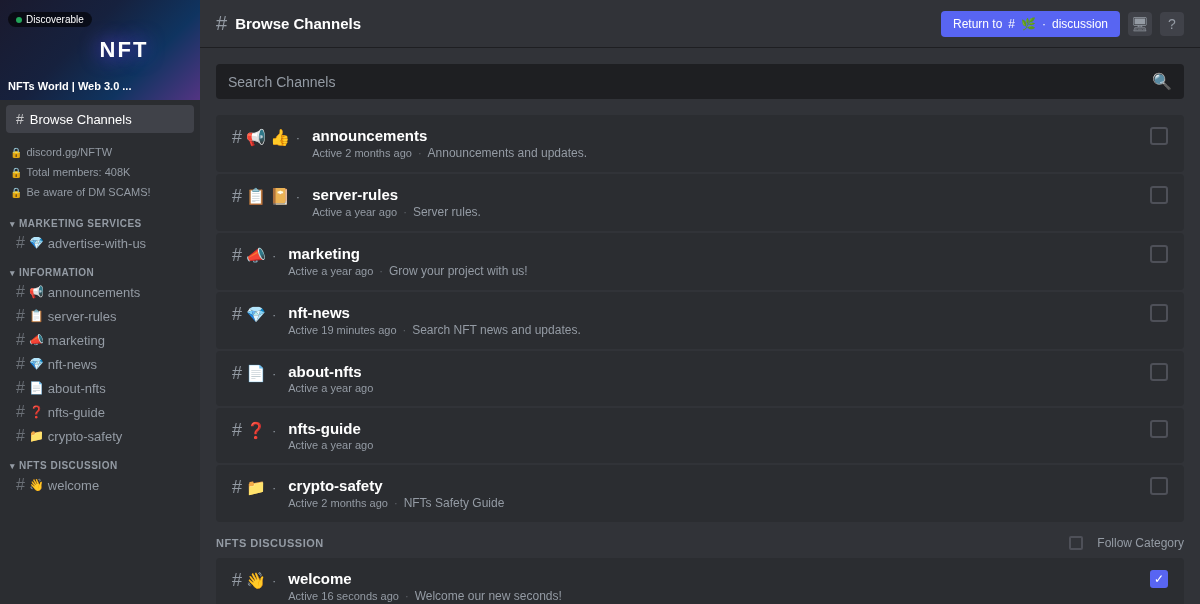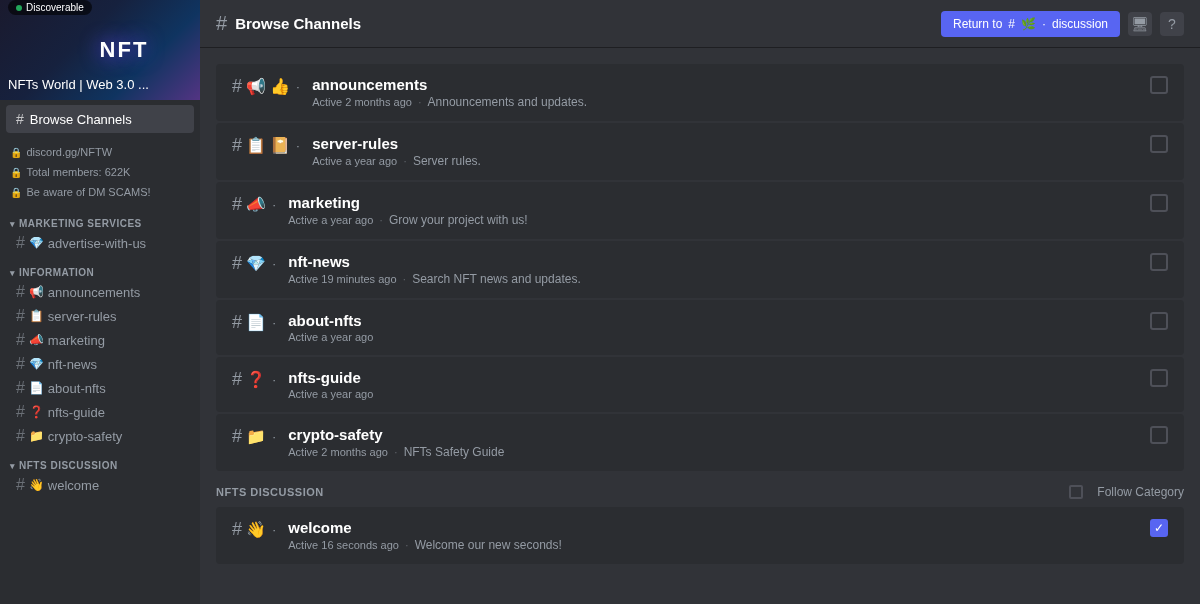--- a/index.html
+++ b/index.html
@@ -3,23 +3,23 @@
   <meta charset="utf-8">
   <style>
     * { margin: 0; padding: 0; box-sizing: border-box; }
     body { font-family: 'Segoe UI', sans-serif; background: #313338; color: #dcddde; display: flex; height: 604px; overflow: hidden; font-size: 13px; }
 
     
     .sidebar { width: 200px; background: #2b2d31; display: flex; flex-direction: column; height: 604px; overflow: hidden; flex-shrink: 0; }
     .sidebar-header { position: relative; height: 100px; background: #1e1f22; overflow: hidden; cursor: pointer; }
     .sidebar-header-bg { width: 100%; height: 100%; background: linear-gradient(135deg, #1a1a2e 0%, #16213e 40%, #0f3460 70%, #533483 100%); display: flex; align-items: center; justify-content: center; padding-left: 48px; }
     .nft-logo-text { font-size: 22px; font-weight: 900; color: #fff; text-shadow: 0 0 20px #6c47ff; letter-spacing: 2px; }
-    .discoverable-badge { position: absolute; top: 0; left: 8px; background: rgba(0,0,0,0.6); border-radius: 10px; padding: 2px 8px; font-size: 10px; color: #fff; display: flex; align-items: center; gap: 4px; }
+    .discoverable-badge { position: absolute; top: 12px; left: 8px; background: rgba(0,0,0,0.6); border-radius: 10px; padding: 2px 8px; font-size: 10px; color: #fff; display: flex; align-items: center; gap: 4px; }
     .discoverable-dot { width: 6px; height: 6px; background: #23a55a; border-radius: 50%; }
-    .server-title { position: absolute; bottom: 8px; left: 8px; right: 8px; font-size: 13px; font-weight: 400; color: #fff; white-space: nowrap; overflow: hidden; text-overflow: ellipsis; }
+    .server-title { position: absolute; bottom: 8px; left: 8px; right: 8px; font-size: 11px; font-weight: 700; color: #fff; white-space: nowrap; overflow: hidden; text-overflow: ellipsis; }
 
     .sidebar-nav { padding: 4px 0; }
     .sidebar-item { display: flex; align-items: center; gap: 6px; padding: 6px 10px; cursor: pointer; border-radius: 4px; margin: 1px 6px; color: #949ba4; font-size: 13px; }
     .sidebar-item.active { background: #404249; color: #fff; }
     .sidebar-item .icon { font-size: 14px; opacity: 0.7; }
 
     .sidebar-info { padding: 4px 10px; font-size: 11px; color: #949ba4; display: flex; align-items: center; gap: 4px; }
     .lock-icon { font-size: 10px; }
 
     .category-header { padding: 12px 10px 2px 10px; font-size: 10px; font-weight: 700; color: #949ba4; text-transform: uppercase; letter-spacing: 0.5px; display: flex; align-items: center; gap: 4px; cursor: pointer; }
@@ -94,21 +94,21 @@
     </div>
   </div>
 
   <div style="padding: 4px 0;">
     <div class="sidebar-info">
       <span class="lock-icon">🔒</span>
       <span>discord.gg/NFTW</span>
     </div>
     <div class="sidebar-info">
       <span class="lock-icon">🔒</span>
-      <span>Total members: 622K</span>
+      <span>Total members: 408K</span>
     </div>
     <div class="sidebar-info">
       <span class="lock-icon">🔒</span>
       <span>Be aware of DM SCAMS!</span>
     </div>
   </div>
 
   <div class="category-header">
     <span style="font-size:9px;">▾</span>
     <span>MARKETING SERVICES</span>
@@ -190,20 +190,24 @@
         <span>🖥</span>
       </div>
       <div class="topbar-icon">
         <span>?</span>
       </div>
     </div>
   </div>
 
   <div class="browse-content">
 
+    <div class="search-bar">
+      <input class="search-input" type="text" placeholder="Search Channels" style="">
+      <span class="search-icon">🔍</span>
+    </div>
 
     <div>
 
       <div class="channel-card">
         <div class="channel-card-icons">
           <span class="card-hash">#</span>
           <span class="card-emoji">📢</span>
           <span class="card-emoji">👍</span>
           <span style="color:#949ba4;margin:0 2px;">·</span>
         </div>

